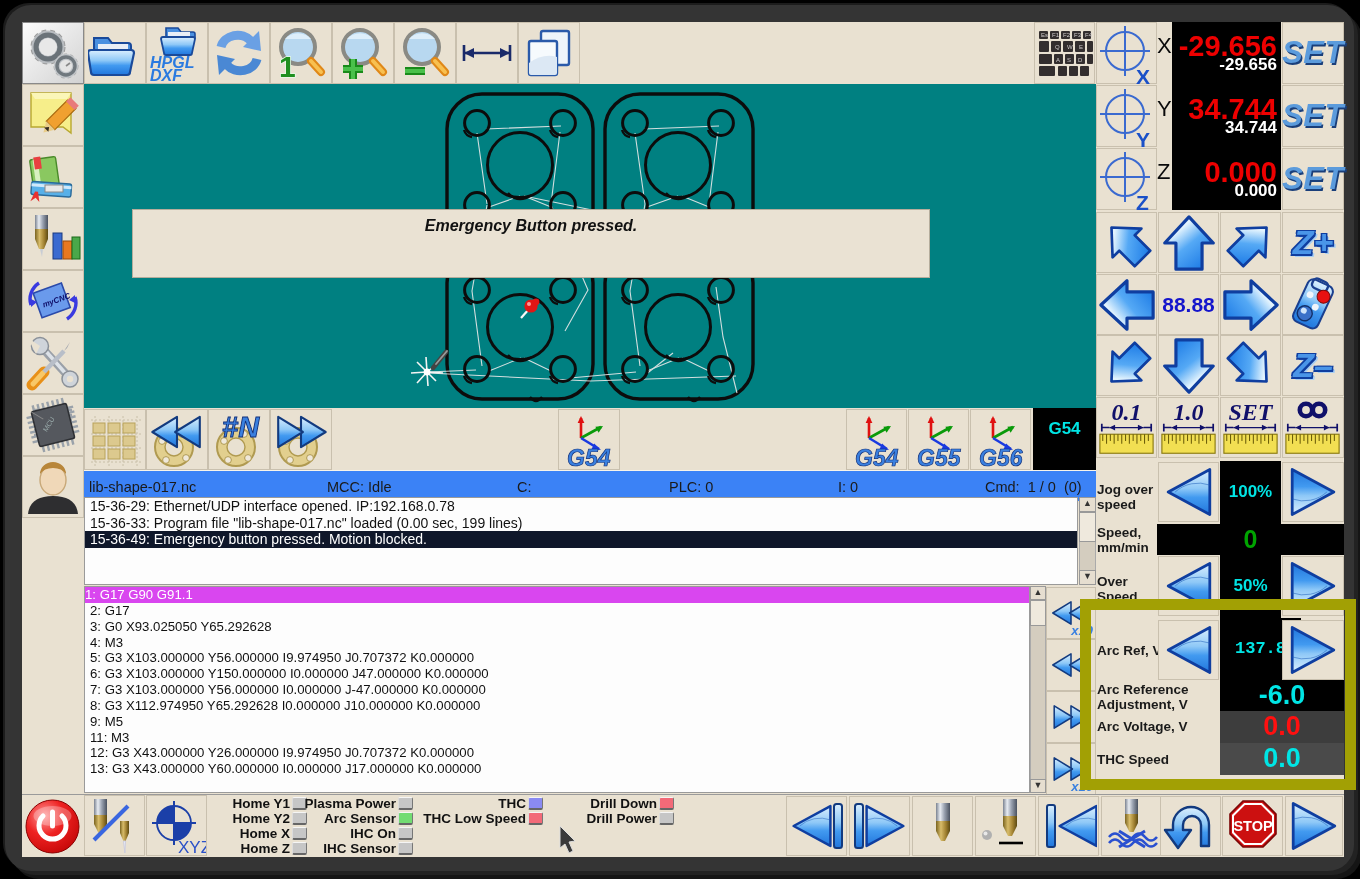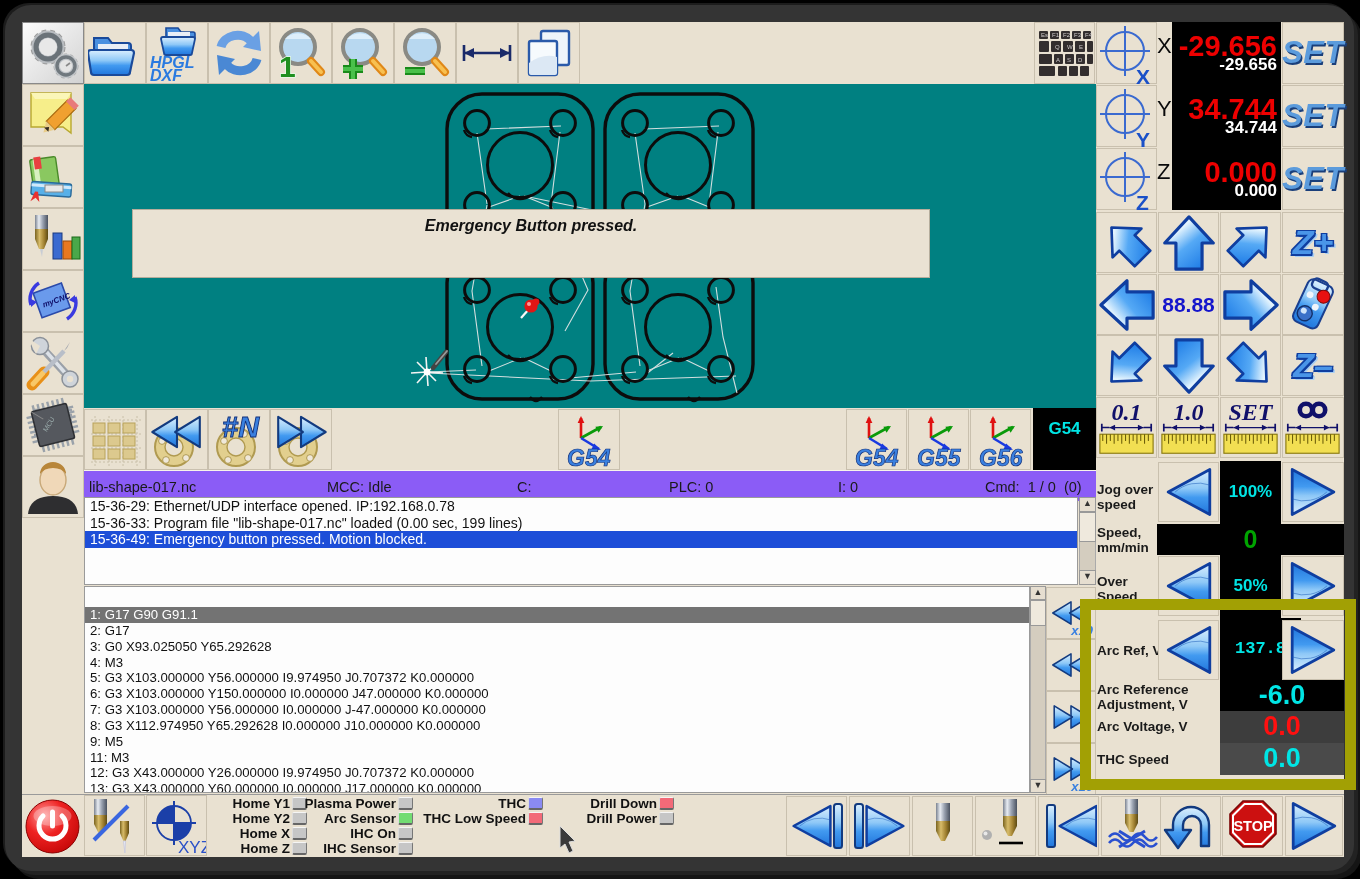--- a/index.html
+++ b/index.html
@@ -5,26 +5,26 @@
 *{box-sizing:border-box;}
 body{font-family:"Liberation Sans",sans-serif;position:relative;}
 .abs{position:absolute;}
 .frame{left:5px;top:5px;width:1349px;height:866px;background:#343434;border-radius:26px;
  box-shadow:4px 4px 0 #222,8px 8px 0 #151515, -2px -2px 0 #1c1c1c;}
 .content{left:22px;top:22px;width:1322px;height:835px;background:#e9e1d1;}
 .tile{position:absolute;background:#e9e1d1;border:1px solid #c9c0ae;display:flex;align-items:center;justify-content:center;}
 .plot{left:84px;top:84px;width:1012px;height:324px;background:#008081;}
 .band{left:132px;top:209px;width:798px;height:69px;background:#eae2d3;border:1px solid #b5ad9c;}
 .bandtext{width:100%;text-align:center;margin-top:7px;font-size:16px;font-weight:bold;font-style:italic;color:#111;}
-.statusrow{left:84px;top:470px;width:1012px;height:31px;background:#8b5cf6;border-top:1px solid #f8f4ea;color:#1a1a1a;font-size:14.5px;}
+.statusrow{left:84px;top:470px;width:1012px;height:31px;background:#3b82f6;border-top:1px solid #f8f4ea;color:#1a1a1a;font-size:14.5px;}
 .statusrow span{position:absolute;top:8px;}
 .logarea{left:84px;top:497px;width:994px;height:88px;background:#fdfdfd;border:1px solid #9a9a9a;font-size:14px;color:#111;line-height:16.6px;padding-left:5px;white-space:nowrap;overflow:hidden;}
-.loghl{background:#1d4ed8;color:#fff;margin-left:-5px;padding-left:5px;}
+.loghl{background:#0f172a;color:#fff;margin-left:-5px;padding-left:5px;}
 .gcode{left:84px;top:586px;width:946px;height:207px;background:#fdfdfd;border:1px solid #9a9a9a;font-size:13.2px;color:#111;line-height:15.85px;padding-left:5px;white-space:nowrap;overflow:hidden;}
-.gh1{background:#737373;color:#fff;margin-left:-5px;padding-left:5px;margin-top:20px;}
+.gh1{background:#d946ef;color:#fff;margin-left:-5px;}
 .scroll{position:absolute;background:#d4cdbf;border:1px solid #aaa;}
 .sbtn{position:absolute;background:#e6ded0;border:1px solid #999;color:#333;font-size:9px;text-align:center;}
 .blk{position:absolute;background:#000;}
 .lbl{position:absolute;font-weight:bold;font-size:13.5px;color:#1a1a1a;line-height:15px;}
 .dro-red{position:absolute;color:#ee0000;font-weight:bold;font-size:29px;text-align:right;}
 .dro-wht{position:absolute;color:#fff;font-weight:bold;font-size:17px;text-align:right;}
 .set{font-style:italic;font-weight:bold;font-size:31px;color:#5b9bdc;text-shadow:1.5px 1.5px 0 #1a3f7a;letter-spacing:0.5px;}
 .axl{position:absolute;font-size:22px;font-weight:normal;color:#0a0a0a;}
 .olive{position:absolute;left:1080px;top:599px;width:276px;height:191px;border:11px solid #a2a004;background:transparent;}
 .bbar{left:22px;top:794px;width:1322px;height:63px;background:#e9e1d1;border-top:1px solid #9a9a9a;}

